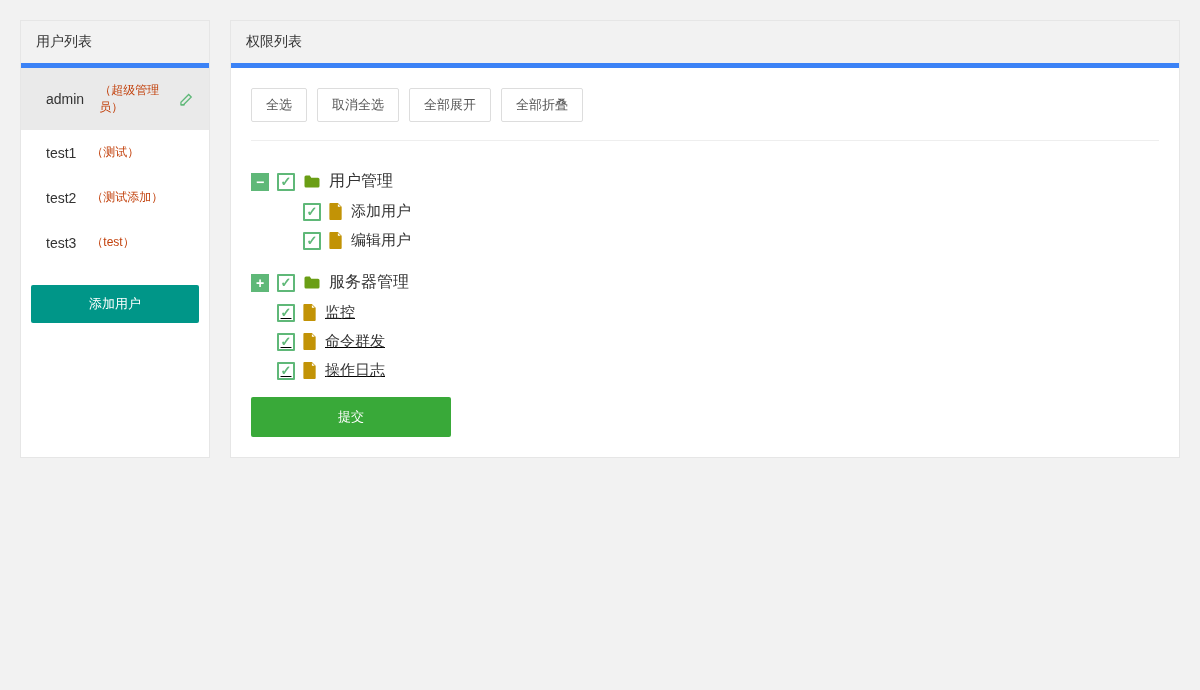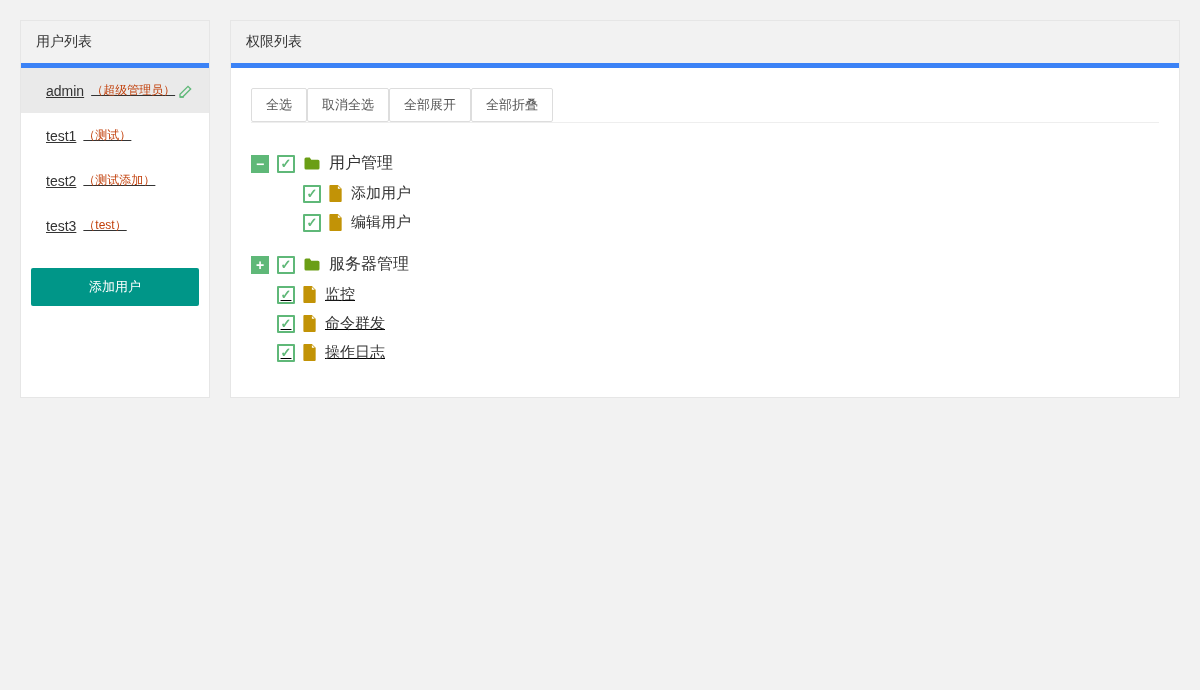--- a/index.html
+++ b/index.html
@@ -46,22 +46,21 @@
       display: flex;
       align-items: center;
       justify-content: space-between;
     }
     .user-item.active {
       background: #eaeaea;
     }
     .user-item .label {
       display: flex;
       align-items: center;
-      gap: 7px;
-      text-decoration: underline;
+      gap: 15px;
     }
     .user-item .role {
       color: #c2410c;
       font-size: 12px;
     }
     .edit-icon {
       color: #5FB878;
       width: 16px;
       height: 16px;
     }
@@ -89,20 +88,22 @@
       color: #555;
       border: 1px solid #ddd;
       padding: 7px 14px;
       font-size: 13px;
     }
     .main-body {
       padding: 20px;
     }
     .toolbar {
       display: flex;
+      gap: 10px;
+      padding-bottom: 18px;
       border-bottom: 1px solid #eee;
     }
     .tree {
       margin-top: 25px;
       margin-bottom: 10px;
     }
     .tree-node {
       display: flex;
       align-items: center;
       gap: 8px;
@@ -279,15 +280,18 @@
           <div class="tree-node">
             <span class="checkbox checked"></span>
             <svg class="file-icon" viewBox="0 0 14 18" fill="currentColor">
                 <path d="M1 0h8l4 4v13a1 1 0 01-1 1H1a1 1 0 01-1-1V1a1 1 0 011-1zm8 1v3h3"></path>
               </svg>
             <span>操作日志</span>
           </div>
         </div>
       </div>
 
+      <div class="submit-wrap">
+        <button class="btn btn-submit">提交</button>
+      </div>
     </div>
   </div>
 </div>
 
 </body></html>

